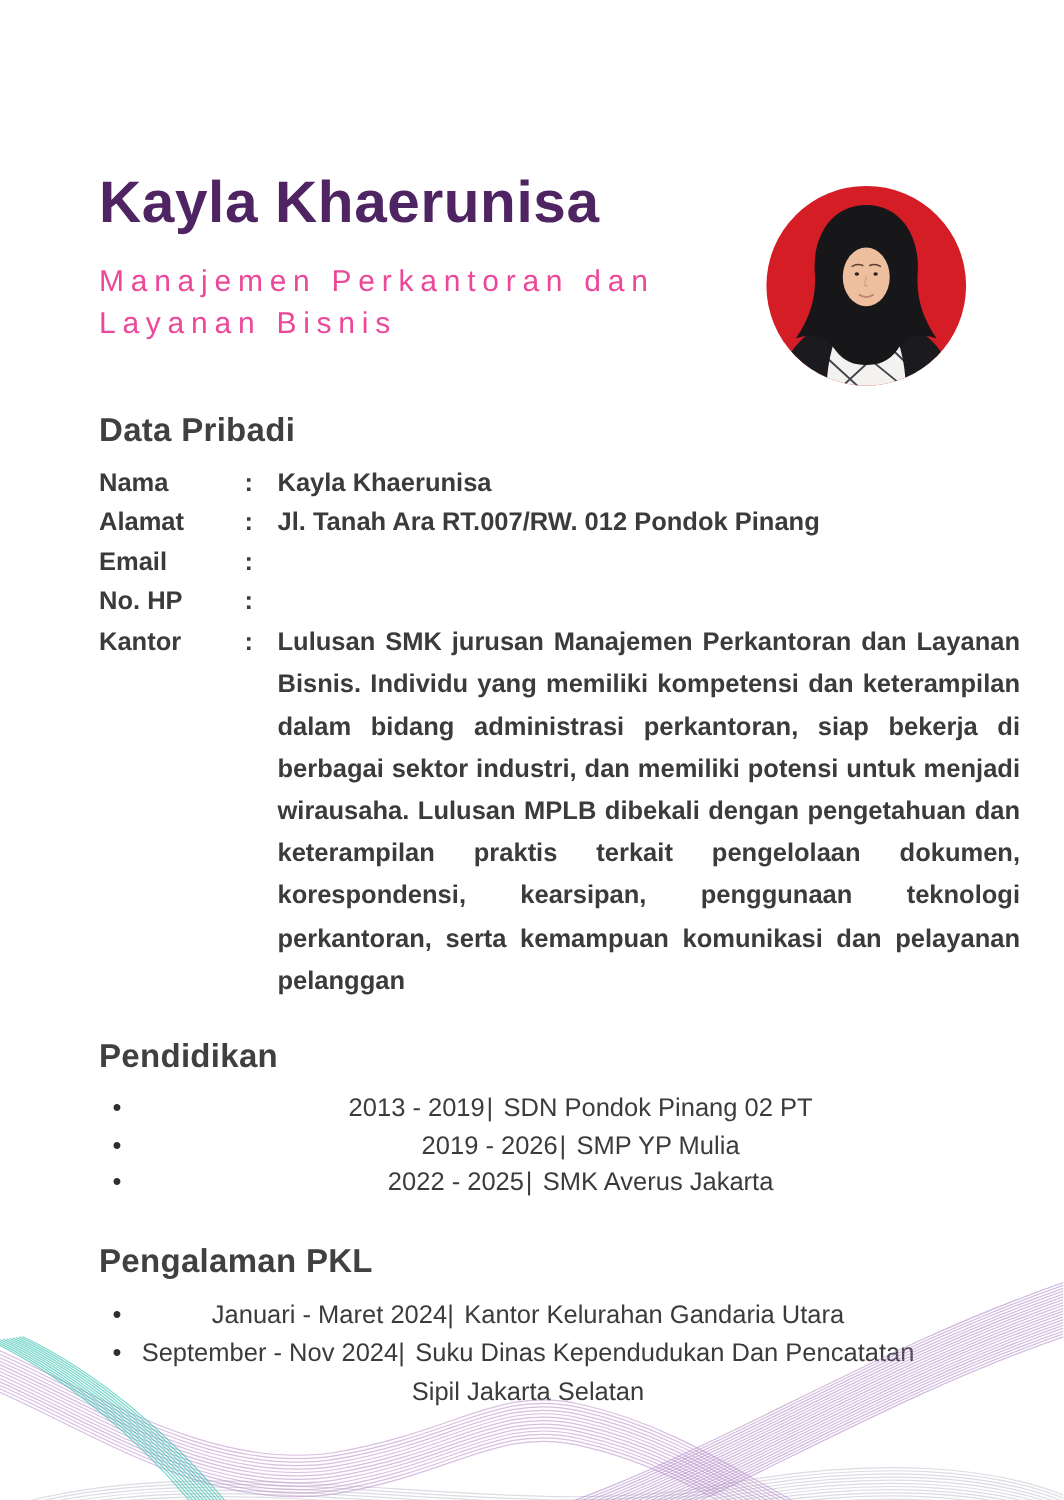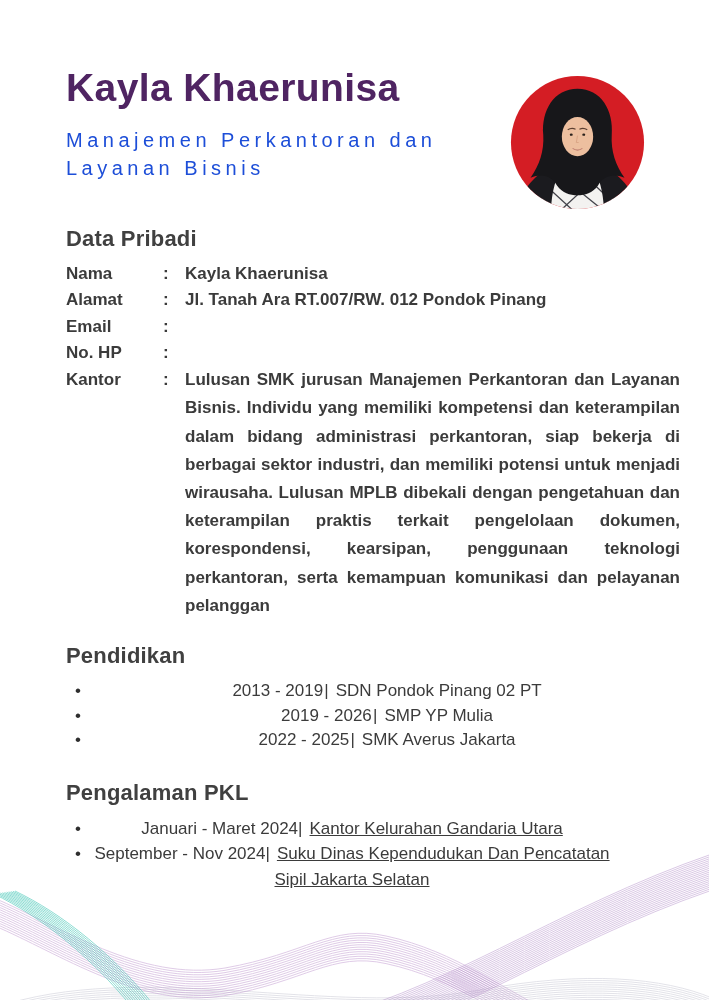--- a/index.html
+++ b/index.html
@@ -1,30 +1,30 @@
 <!DOCTYPE html>
 <html><head>
 <meta charset="utf-8">
 <style>
   html,body{margin:0;padding:0;}
   body{
     width:709px;height:1000px;position:relative;overflow:hidden;
     background:#ffffff;color:#3b3b3b;
     font-family:"Liberation Sans", sans-serif;
   }
-  .page{position:absolute;inset:0;padding:68px 0 16px 66px;box-sizing:border-box;}
+  .page{position:absolute;inset:0;padding:68px 0 16px 66px;box-sizing:border-box;margin-top:48px;}
   .content{width:614px;}
 
   h1.name{
     margin:0;font-size:39px;line-height:1.05;font-weight:700;
     color:#4f2462;letter-spacing:.4px;
   }
   .subtitle{
     margin-top:17px;font-size:20px;line-height:28px;
-    letter-spacing:4.5px;color:#1d4ed8;
+    letter-spacing:4.5px;color:#ec4899;
   }
 
   .photo{position:absolute;left:509px;top:74px;width:137px;height:137px;}
   .photo svg{width:100%;height:100%;display:block;}
 
   h2.sec{
     margin:0;font-size:22px;font-weight:700;color:#404040;letter-spacing:.2px;
   }
   .sec-personal{margin-top:44px;}
   .rows{margin-top:9px;font-size:17px;}
@@ -35,21 +35,21 @@
   .row.profil{line-height:28.2px;}
   .row.profil .val{text-align:justify;}
 
   .sec-edu{margin-top:23px;}
   .sec-pkl{margin-top:27px;}
   ul.items{list-style:none;margin:10px 0 0 0;padding:0;font-size:17px;}
   ul.items li{position:relative;padding-left:27px;line-height:24.6px;text-align:center;}
   ul.items li::before{
     content:"\2022";position:absolute;left:9px;top:0;color:#2e2e2e;font-size:17px;
   }
-  ul.pkl{width:545px;text-decoration:underline;}
+  ul.pkl{width:545px;}
   ul.pkl li{line-height:25.6px;}
   .period-edu{display:inline-block;width:93px;}
   .period-pkl{display:inline-block;min-width:152px;}
   .pipe{margin-right:7px;}
 
   .waves{position:absolute;left:0;bottom:0;width:709px;height:150px;pointer-events:none;}
 </style>
 </head>
 <body>
 

